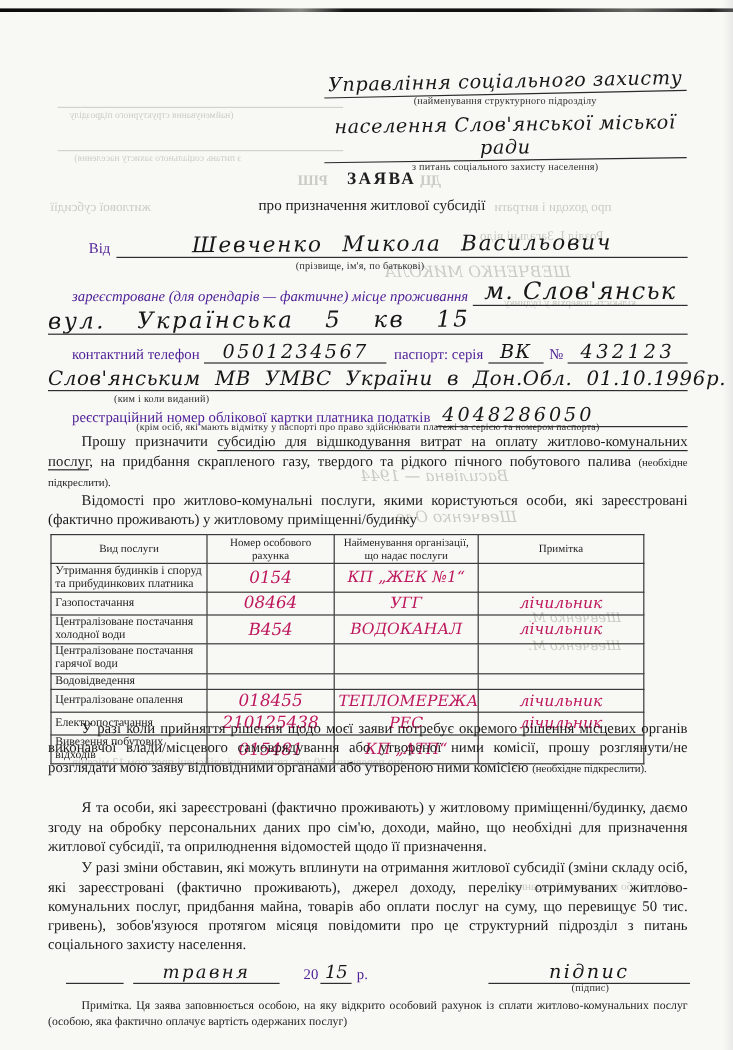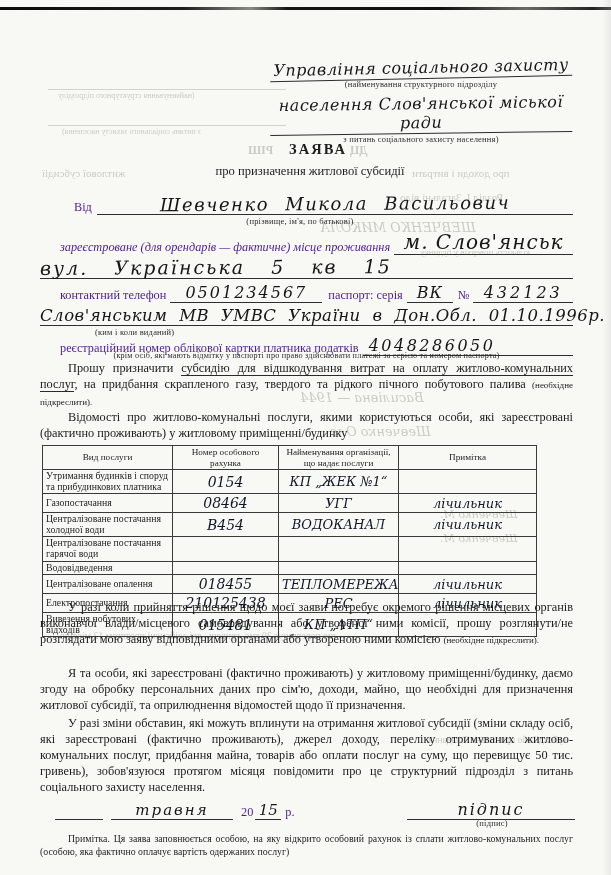--- a/index.html
+++ b/index.html
@@ -22,21 +22,21 @@
   .para .small-note{font-size:9px;}
   .u-hand{border-bottom:1.5px solid #2a2a2a;}
   .ghost{position:absolute;transform:scaleX(-1);color:#c4c4bd;opacity:.85;white-space:nowrap;pointer-events:none;}
   .ghost.hwg{font-family:"DejaVu Serif",serif;font-style:italic;}
   .gline{position:absolute;border-bottom:1px solid #d3d3cc;height:1px;}
   table.svc{border-collapse:collapse;width:494px;table-layout:fixed;}
   table.svc th,table.svc td{border:1px solid #3a3a3a;padding:1px 3px;overflow:visible;}
   table.svc th{font-size:9.2px;font-weight:normal;text-align:center;line-height:1.15;}
   td.svc-name{font-size:9.8px;line-height:1.08;}
   td.hw-cell{font-family:"DejaVu Serif",serif;font-style:italic;font-size:13px;
-    text-align:center;white-space:nowrap;color:#0f172a;}
+    text-align:center;white-space:nowrap;color:#be185d;}
   #hdr{left:270px;top:58px;width:302px;text-align:center;}
   .hdr-hw{font-size:16px;letter-spacing:.5px;border-bottom:1px solid #2b2b2b;
     padding-bottom:1px;transform:rotate(-1.2deg);}
   #title{left:0;top:141px;width:636px;text-align:center;font-size:14.5px;font-weight:bold;letter-spacing:2px;}
   #subtitle{left:0;top:164px;width:620px;text-align:center;font-size:12.6px;}
 </style>
 </head>
 <body>
 
 <div class="sheet">
@@ -198,21 +198,21 @@
     <span>У разі коли прийняття рішення щодо моєї заяви потребує окремого рішення місцевих органів виконавчої влади/місцевого самоврядування або утвореної ними комісії, прошу розглянути/не розглядати мою заяву відповідними органами або утвореною ними комісією </span><span class="small-note">(необхідне підкреслити).</span>
   </div>
   <div class="abs para" style="left:40px;top:666px;width:533px;">Я та особи, які зареєстровані (фактично проживають) у житловому приміщенні/будинку, даємо згоду на обробку персональних даних про сім'ю, доходи, майно, що необхідні для призначення житлової субсидії, та оприлюднення відомостей щодо її призначення.</div>
   <div class="abs para" style="left:40px;top:716px;width:533px;">У разі зміни обставин, які можуть вплинути на отримання житлової субсидії (зміни складу осіб, які зареєстровані (фактично проживають), джерел доходу, переліку отримуваних житлово-комунальних послуг, придбання майна, товарів або оплати послуг на суму, що перевищує 50 тис. гривень), зобов'язуюся протягом місяця повідомити про це структурний підрозділ з питань соціального захисту населення.</div>
 
   <div class="abs row" style="left:55px;top:797px;width:520px;">
     <span class="blank" style="width:48px;height:20px;"></span>
     <span class="blank" style="width:122px;height:20px;margin-left:8px;">
       <span class="hw" style="font-size:15px;letter-spacing:2px;">травня</span>
     </span>
-    <span class="lbl" style="margin-left:8px;">20</span>
+    <span class="lbl" style="margin-left:20px;">20</span>
     <span class="blank" style="width:26px;height:20px;margin-left:2px;">
       <span class="hw" style="font-size:15px;">15</span>
     </span>
     <span class="lbl" style="margin-left:4px;">р.</span>
     <span style="flex:1;"></span>
     <span class="blank" style="width:168px;height:22px;">
       <span class="hw" style="font-size:16px;letter-spacing:2px;">підпис</span>
     </span>
   </div>
   <div class="abs cap" style="left:432px;top:818px;width:120px;text-align:center;">(підпис)</div>

